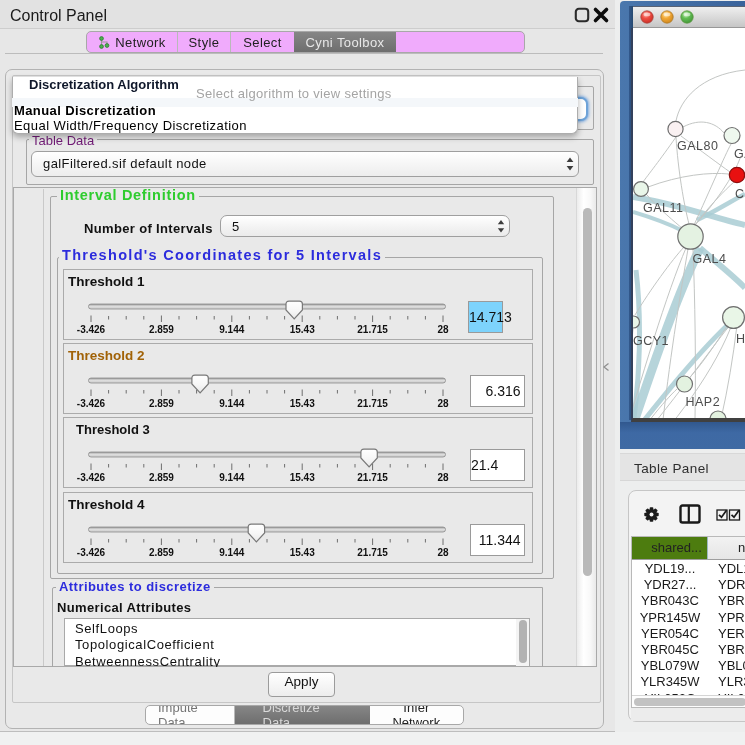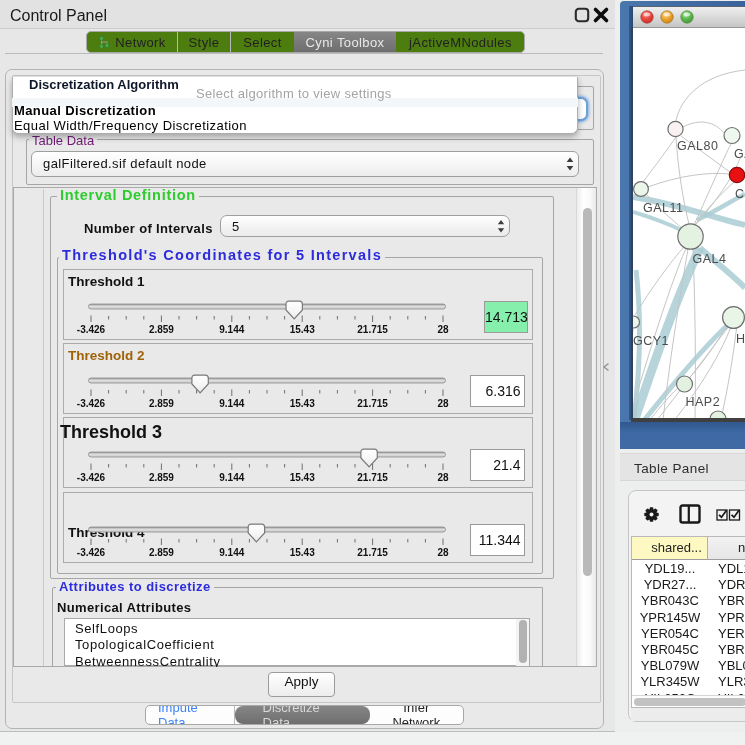--- a/index.html
+++ b/index.html
@@ -18,33 +18,32 @@
 
 <svg class="abs" style="left:573px;top:6px;" width="40" height="18" viewBox="0 0 40 18">
   <rect x="2.8" y="2.8" width="12.4" height="12.4" rx="3" fill="none" stroke="#2b2b2b" stroke-width="2.1"></rect>
   <path d="M22.5,3.5 L33.5,14.5 M33.5,3.5 L22.5,14.5" stroke="#0d0d0d" stroke-width="3.6" stroke-linecap="round"></path>
 </svg>
 
 <div class="abs" style="left:5px;top:69px;width:597px;height:658px;background:#e9e9e9;border:1px solid #b3b3b3;border-radius:7px;"></div>
 
 <div class="abs" style="left:5px;top:53px;width:598px;height:1px;background:#bcbcbc;"></div>
 
-<div class="abs" style="left:86px;top:31px;height:22px;width:439px;background:#4d7c0f;border:1px solid #a8a8a8;border-radius:5px;box-sizing:border-box;display:flex;overflow:hidden;letter-spacing:0.4px;">
+<div class="abs" style="left:86px;top:31px;height:22px;width:439px;background:#f0abfc;border:1px solid #a8a8a8;border-radius:5px;box-sizing:border-box;display:flex;overflow:hidden;letter-spacing:0.4px;">
   <div style="flex:0 0 auto;width:91px;display:flex;align-items:center;justify-content:center;font-size:13px;color:#222;border-right:1px solid #b9b9b9;box-sizing:border-box;">
     <svg width="13" height="15" viewBox="0 0 13 15" style="margin-right:4px;">
       <path d="M3.5,3.5 V11.5 M3.5,7 H9 V10" stroke="#9a9a9a" stroke-width="1.1" fill="none"></path>
       <circle cx="3.5" cy="3.5" r="1.9" fill="#4caf50" stroke="#2e7d32" stroke-width="0.8"></circle>
       <circle cx="3.5" cy="11.5" r="1.9" fill="#4caf50" stroke="#2e7d32" stroke-width="0.8"></circle>
       <circle cx="9" cy="10.5" r="1.9" fill="#4caf50" stroke="#2e7d32" stroke-width="0.8"></circle>
     </svg>
     Network</div>
   <div style="flex:0 0 auto;width:53px;display:flex;align-items:center;justify-content:center;font-size:13px;color:#222;border-right:1px solid #b9b9b9;box-sizing:border-box;">Style</div>
   <div style="flex:0 0 auto;width:63px;display:flex;align-items:center;justify-content:center;font-size:13px;color:#222;box-sizing:border-box;">Select</div>
   <div style="flex:0 0 auto;width:102px;display:flex;align-items:center;justify-content:center;font-size:13px;color:#e8e8e8;background:linear-gradient(#868686,#6e6e6e);box-sizing:border-box;">Cyni Toolbox</div>
-  <div style="flex:0 0 auto;width:129px;display:flex;align-items:center;justify-content:center;font-size:13px;color:#222;box-sizing:border-box;">jActiveMNodules</div>
 </div>
 
 <div class="abs" style="left:12px;top:75px;width:587px;height:626px;background:#e9e9e9;border:1px solid #c6c6c6;border-radius:2px;"></div>
 
 <div class="abs" style="left:26px;top:86px;width:566px;height:42px;border:1px solid #a6a6a6;border-radius:2px;"></div>
 
 <div class="abs" style="left:40px;top:97px;width:548px;height:24px;background:#fff;border:2px solid #6ea3d8;border-radius:7px;box-shadow:0 0 3px 1px rgba(90,150,220,.75);box-sizing:border-box;"></div>
 
 <div class="abs" style="left:26px;top:139px;width:566px;height:44px;border:1px solid #a6a6a6;border-radius:2px;"></div>
 <div class="abs" style="left:29px;top:133px;font-size:13px;color:#701a75;background:#e9e9e9;padding:0 3px;">Table Data</div>
@@ -119,21 +118,21 @@
   <text x="28.0" y="64" font-size="10" font-weight="bold" fill="#111" text-anchor="middle" font-family="Liberation Sans, sans-serif">-3.426</text>
   <text x="98.4" y="64" font-size="10" font-weight="bold" fill="#111" text-anchor="middle" font-family="Liberation Sans, sans-serif">2.859</text>
   <text x="168.8" y="64" font-size="10" font-weight="bold" fill="#111" text-anchor="middle" font-family="Liberation Sans, sans-serif">9.144</text>
   <text x="239.2" y="64" font-size="10" font-weight="bold" fill="#111" text-anchor="middle" font-family="Liberation Sans, sans-serif">15.43</text>
   <text x="309.6" y="64" font-size="10" font-weight="bold" fill="#111" text-anchor="middle" font-family="Liberation Sans, sans-serif">21.715</text>
   <text x="380.0" y="64" font-size="10" font-weight="bold" fill="#111" text-anchor="middle" font-family="Liberation Sans, sans-serif">28</text>
   <g transform="translate(231.2,31.5)">
     <path d="M-5.2,0.6 H5.2 Q8.2,0.6 8.2,3.6 V9.5 L0,18.4 L-8.2,9.5 V3.6 Q-8.2,0.6 -5.2,0.6 Z" fill="url(#thm1)" stroke="#787878" stroke-width="1.2"></path>
   </g>
 </svg>
-<div class="abs" style="left:484px;top:301px;width:44px;height:32px;background:#86efac;border:1px solid #9a9a9a;box-sizing:border-box;font-size:14px;color:#111;text-align:right;line-height:30px;padding-right:3.5px;"><span style="display:inline-block;width:100%;box-sizing:border-box;">14.713</span></div>
+<div class="abs" style="left:468px;top:301px;width:35px;height:32px;background:#7dd3fc;border:1px solid #9a9a9a;box-sizing:border-box;font-size:14px;color:#111;text-align:right;line-height:30px;padding-right:3.5px;"><span style="display:inline-block;width:100%;box-sizing:border-box;">14.713</span></div>
 
 <div class="abs" style="left:63px;top:343px;width:470px;height:71px;border:1px solid #ababab;background:#e9e9e9;box-sizing:border-box;"></div>
 <div class="abs" style="left:68px;top:348px;font-size:13.5px;font-weight:bold;color:#a16207;">Threshold 2</div>
 <svg class="abs" style="left:63px;top:343px;" width="470" height="71" viewBox="0 0 470 71">
   <defs>
     <linearGradient id="trk2" x1="0" y1="0" x2="0" y2="1">
       <stop offset="0" stop-color="#969696"></stop>
         <stop offset="0.45" stop-color="#dedede"></stop>
         <stop offset="1" stop-color="#cccccc"></stop>
     </linearGradient>
@@ -173,21 +172,21 @@
   <text x="239.2" y="64" font-size="10" font-weight="bold" fill="#111" text-anchor="middle" font-family="Liberation Sans, sans-serif">15.43</text>
   <text x="309.6" y="64" font-size="10" font-weight="bold" fill="#111" text-anchor="middle" font-family="Liberation Sans, sans-serif">21.715</text>
   <text x="380.0" y="64" font-size="10" font-weight="bold" fill="#111" text-anchor="middle" font-family="Liberation Sans, sans-serif">28</text>
   <g transform="translate(137.1,31.5)">
     <path d="M-5.2,0.6 H5.2 Q8.2,0.6 8.2,3.6 V9.5 L0,18.4 L-8.2,9.5 V3.6 Q-8.2,0.6 -5.2,0.6 Z" fill="url(#thm2)" stroke="#787878" stroke-width="1.2"></path>
   </g>
 </svg>
 <div class="abs" style="left:470px;top:375px;width:55px;height:32px;background:#fff;border:1px solid #9a9a9a;box-sizing:border-box;font-size:14px;color:#111;text-align:right;line-height:30px;padding-right:3.5px;"><span style="display:inline-block;width:100%;box-sizing:border-box;">6.316</span></div>
 
 <div class="abs" style="left:63px;top:417px;width:470px;height:71px;border:1px solid #ababab;background:#e9e9e9;box-sizing:border-box;"></div>
-<div class="abs" style="left:60px;top:422px;font-size:18px;font-weight:bold;color:#111;">Threshold 3</div>
+<div class="abs" style="left:76px;top:422px;font-size:13px;font-weight:bold;color:#111;">Threshold 3</div>
 <svg class="abs" style="left:63px;top:417px;" width="470" height="71" viewBox="0 0 470 71">
   <defs>
     <linearGradient id="trk3" x1="0" y1="0" x2="0" y2="1">
       <stop offset="0" stop-color="#969696"></stop>
         <stop offset="0.45" stop-color="#dedede"></stop>
         <stop offset="1" stop-color="#cccccc"></stop>
     </linearGradient>
     <linearGradient id="thm3" x1="0" y1="0" x2="0" y2="1">
       <stop offset="0" stop-color="#ffffff"></stop>
         <stop offset="0.55" stop-color="#f6f6f6"></stop>
@@ -221,24 +220,24 @@
   <text x="28.0" y="64" font-size="10" font-weight="bold" fill="#111" text-anchor="middle" font-family="Liberation Sans, sans-serif">-3.426</text>
   <text x="98.4" y="64" font-size="10" font-weight="bold" fill="#111" text-anchor="middle" font-family="Liberation Sans, sans-serif">2.859</text>
   <text x="168.8" y="64" font-size="10" font-weight="bold" fill="#111" text-anchor="middle" font-family="Liberation Sans, sans-serif">9.144</text>
   <text x="239.2" y="64" font-size="10" font-weight="bold" fill="#111" text-anchor="middle" font-family="Liberation Sans, sans-serif">15.43</text>
   <text x="309.6" y="64" font-size="10" font-weight="bold" fill="#111" text-anchor="middle" font-family="Liberation Sans, sans-serif">21.715</text>
   <text x="380.0" y="64" font-size="10" font-weight="bold" fill="#111" text-anchor="middle" font-family="Liberation Sans, sans-serif">28</text>
   <g transform="translate(306.1,31.5)">
     <path d="M-5.2,0.6 H5.2 Q8.2,0.6 8.2,3.6 V9.5 L0,18.4 L-8.2,9.5 V3.6 Q-8.2,0.6 -5.2,0.6 Z" fill="url(#thm3)" stroke="#787878" stroke-width="1.2"></path>
   </g>
 </svg>
-<div class="abs" style="left:470px;top:449px;width:55px;height:32px;background:#fff;border:1px solid #9a9a9a;box-sizing:border-box;font-size:14px;color:#111;text-align:right;line-height:30px;padding-right:3.5px;"><span style="display:inline-block;width:100%;box-sizing:border-box;">21.4</span></div>
+<div class="abs" style="left:470px;top:449px;width:55px;height:32px;background:#fff;border:1px solid #9a9a9a;box-sizing:border-box;font-size:14px;color:#111;text-align:left;line-height:30px;padding-right:3.5px;"><span style="display:inline-block;width:100%;box-sizing:border-box;">21.4</span></div>
 
 <div class="abs" style="left:63px;top:492px;width:470px;height:71px;border:1px solid #ababab;background:#e9e9e9;box-sizing:border-box;"></div>
-<div class="abs" style="left:68px;top:525px;font-size:13.5px;font-weight:bold;color:#111;">Threshold 4</div>
+<div class="abs" style="left:68px;top:497px;font-size:13.5px;font-weight:bold;color:#111;">Threshold 4</div>
 <svg class="abs" style="left:63px;top:492px;" width="470" height="71" viewBox="0 0 470 71">
   <defs>
     <linearGradient id="trk4" x1="0" y1="0" x2="0" y2="1">
       <stop offset="0" stop-color="#969696"></stop>
         <stop offset="0.45" stop-color="#dedede"></stop>
         <stop offset="1" stop-color="#cccccc"></stop>
     </linearGradient>
     <linearGradient id="thm4" x1="0" y1="0" x2="0" y2="1">
       <stop offset="0" stop-color="#ffffff"></stop>
         <stop offset="0.55" stop-color="#f6f6f6"></stop>
@@ -288,22 +287,22 @@
 <div class="abs" style="left:64px;top:618px;width:466px;height:48px;background:#ffffff;border:1px solid #a9a9a9;box-sizing:border-box;"></div>
 <div class="abs" style="left:516px;top:619px;width:13px;height:47px;background:#f4f4f4;"></div>
 <div class="abs" style="left:518.5px;top:620px;width:8.5px;height:43px;background:#b2b2b2;border-radius:4.5px;"></div>
 <div class="abs" style="left:75px;top:621px;font-size:13px;color:#111;line-height:16.3px;letter-spacing:0.6px;">SelfLoops<br>TopologicalCoefficient<br>BetweennessCentrality</div>
 
 <div class="abs" style="left:14px;top:667px;width:583px;height:33px;background:#e9e9e9;"></div>
 
 <div class="abs" style="left:268px;top:672px;width:67px;height:25px;background:linear-gradient(#ffffff,#ededed);border:1px solid #9b9b9b;border-radius:4px;box-sizing:border-box;text-align:center;font-size:13.5px;color:#111;line-height:17px;">Apply</div>
 
 <div class="abs" style="left:145px;top:705px;height:20px;width:319px;background:#fdfdfd;border:1px solid #a8a8a8;border-radius:5px;box-sizing:border-box;display:flex;overflow:hidden;">
-  <div style="display:flex;align-items:center;padding:0 12px;font-size:13px;color:#3b82f6;border-right:1px solid #b9b9b9;">Impute Data</div>
-  <div style="display:flex;align-items:center;padding:0 28px;font-size:13px;color:#d9d9d9;background:linear-gradient(#868686,#6e6e6e);border-radius:8px;">Discretize Data</div>
+  <div style="display:flex;align-items:center;padding:0 12px;font-size:13px;color:#737373;border-right:1px solid #b9b9b9;">Impute Data</div>
+  <div style="display:flex;align-items:center;padding:0 28px;font-size:13px;color:#d9d9d9;background:linear-gradient(#868686,#6e6e6e);">Discretize Data</div>
   <div style="display:flex;align-items:center;padding:0 12px;font-size:13px;color:#222;text-align:center;">Infer Network</div>
 </div>
 
 <div class="abs" style="left:0;top:732px;width:745px;height:13px;background:#f0f1f1;"></div>
 
 <div class="abs" style="left:12px;top:77px;width:566px;height:57px;background:#ffffff;border:1px solid #adadad;border-top:none;border-radius:0 0 6px 6px;box-shadow:0 3px 6px rgba(0,0,0,0.3);box-sizing:border-box;"></div>
 <div class="abs" style="left:29px;top:76.5px;font-size:13px;font-weight:bold;color:#0f172a;">Discretization Algorithm</div>
 <div class="abs" style="left:12px;top:98px;width:566px;height:9px;background:#f4f7fa;"></div>
 <div class="abs" style="left:196px;top:86px;font-size:13px;color:#a4a4a4;letter-spacing:0.3px;">Select algorithm to view settings</div>
 <div class="abs" style="left:14px;top:103px;font-size:13px;font-weight:bold;color:#000;letter-spacing:0.4px;">Manual Discretization</div>
@@ -434,21 +433,21 @@
 
   <g stroke="#1a1a1a" fill="none">
     <rect x="75" y="6" width="10" height="10" stroke-width="1.3"></rect>
     <path d="M77,10.8 L79.5,13.2 L84.5,6.2" stroke-width="1.7"></path>
     <rect x="87.5" y="6" width="10" height="10" stroke-width="1.3"></rect>
     <path d="M89.5,10.8 L92,13.2 L97,6.2" stroke-width="1.7"></path>
   </g>
 </svg>
 
 <div class="abs" style="left:631px;top:536px;width:114px;height:172px;background:#fff;border:1px solid #b9b9b9;border-right:none;box-sizing:border-box;overflow:hidden;">
-  <div style="position:absolute;left:0;top:0;width:76px;height:23px;background:#fef9c3;border-right:1px solid #9db7c0;border-bottom:1px solid #9e9e9e;box-sizing:border-box;text-align:center;font-size:13px;color:#222;line-height:22px;padding-left:14px;">shared...</div>
+  <div style="position:absolute;left:0;top:0;width:76px;height:23px;background:#4d7c0f;border-right:1px solid #9db7c0;border-bottom:1px solid #9e9e9e;box-sizing:border-box;text-align:center;font-size:13px;color:#222;line-height:22px;padding-left:14px;">shared...</div>
   <div style="position:absolute;left:76px;top:0;width:40px;height:23px;background:linear-gradient(#f2f2f2,#e6e6e6);border-bottom:1px solid #9e9e9e;box-sizing:border-box;font-size:13px;color:#222;line-height:22px;padding-left:30px;">n</div>
   <div style="position:absolute;left:0;top:24px;width:76px;text-align:center;font-size:13px;color:#1a1a1a;line-height:16.2px;">YDL19...<br>YDR27...<br>YBR043C<br>YPR145W<br>YER054C<br>YBR045C<br>YBL079W<br>YLR345W<br>YIL052C</div>
   <div style="position:absolute;left:86px;top:24px;font-size:13px;color:#1a1a1a;line-height:16.2px;">YDL1<br>YDR2<br>YBR0<br>YPR1<br>YER0<br>YBR0<br>YBL0<br>YLR3<br>YIL0</div>
 
   <div style="position:absolute;left:0;top:158px;width:114px;height:14px;background:#fdfdfd;border-top:1px solid #d5d5d5;"></div>
   <div style="position:absolute;left:2px;top:161px;width:112px;height:8px;background:#c2c2c2;border-radius:4px;"></div>
 </div>
 <div class="abs" style="left:631px;top:708px;width:114px;height:13px;background:#ececec;"></div>
 
 </body></html>

